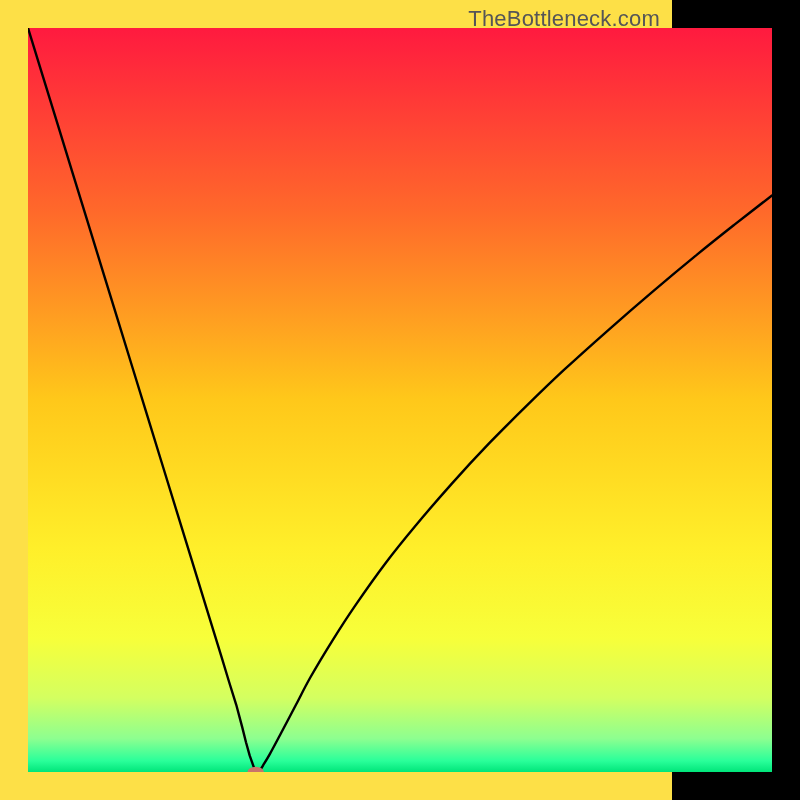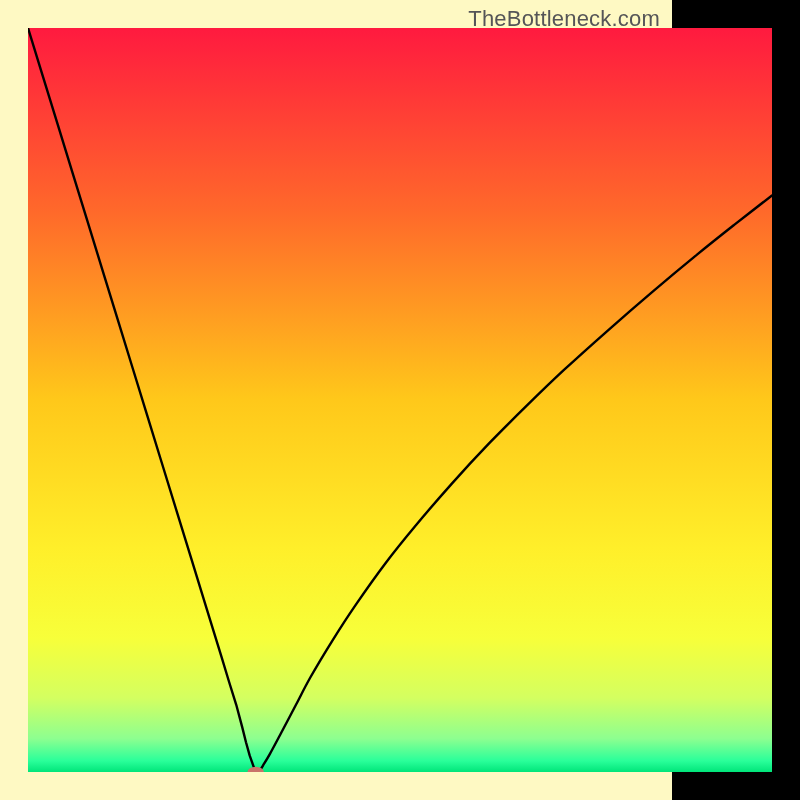--- a/index.html
+++ b/index.html
@@ -10,21 +10,21 @@
     overflow: hidden;
     background: #000;
     font-family: Arial, Helvetica, sans-serif;
   }
   .frame {
     position: absolute;
     left: 0;
     top: 0;
     width: 672px;
     height: 800px;
-    background: #fef9c3;
+    background: #fde047;
   }
   .plot-area {
     position: absolute;
     left: 28px;
     top: 28px;
     width: 744px;
     height: 744px;
     overflow: hidden;
   }
   .watermark {

